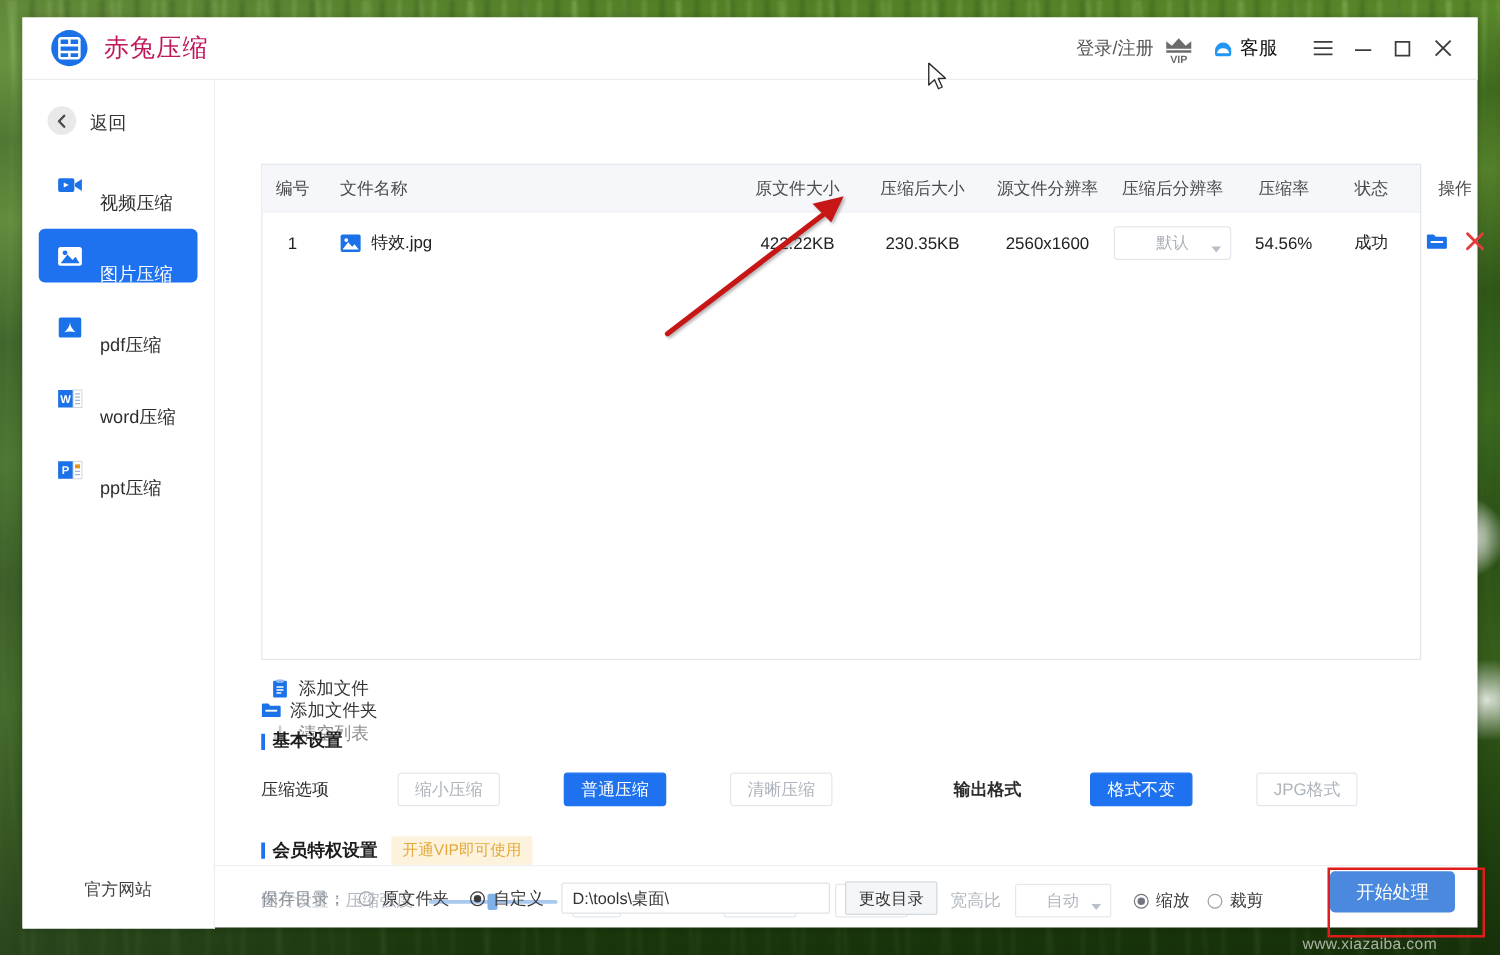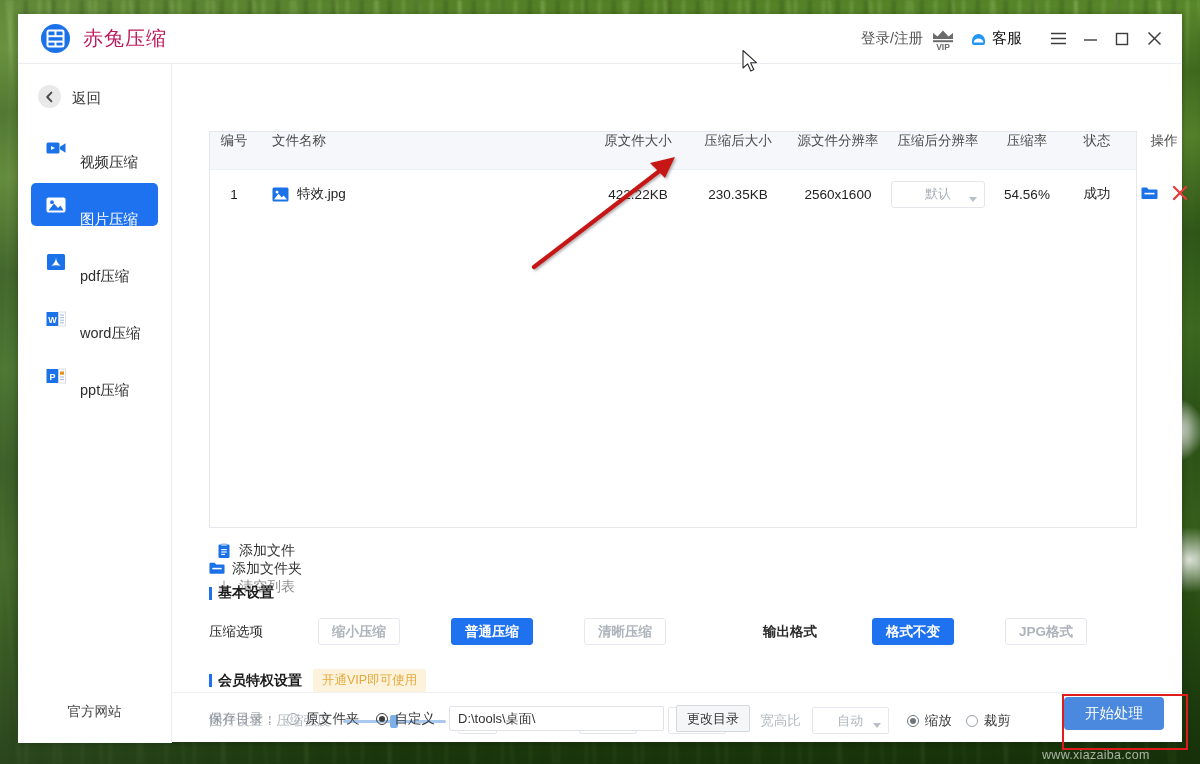--- a/index.html
+++ b/index.html
@@ -122,21 +122,21 @@
   #main { flex: 1; position: relative; padding: 0; }
   
   .table-panel {
     position: absolute; left: 37px; top: 67px;
     width: 928px; height: 397px;
     border: 1px solid #e4e8ec;
     background: #fff;
     box-sizing: border-box;
   }
   .thead {
-    display: flex; align-items: flex-start;
+    display: flex; align-items: center;
     height: 37px;
     background: #f5f7fa;
     border-bottom: 1px solid #eef1f4;
     font-size: 13.5px; color: #4b4b4b;
   }
   .trow {
     display: flex; align-items: center;
     height: 48px;
     font-size: 13.5px; color: #222;
   }
@@ -190,21 +190,20 @@
   }
   .opt-label { margin-right: 14px; color: #2b2b2b; }
   .chip {
     height: 27px; min-width: 72px;
     border: 1px solid #e4e8ee; border-radius: 3px;
     background: #fff; color: #aeb4bb;
     font-size: 13.5px;
     display: flex; align-items: center; justify-content: center;
     padding: 0 13px; margin-right: 10px;
     box-sizing: border-box;
-    font-weight: bold;
   }
   .chip.on { background: #1e72ef; border-color: #1e72ef; color: #fff; }
   
   .img-row {
     position: absolute; left: 37px; top: 643px;
     display: flex; align-items: center;
     font-size: 13.5px; color: #b2b8bf;
   }
   .slider {
     width: 103px; height: 18px; position: relative; margin: 0 12px;

